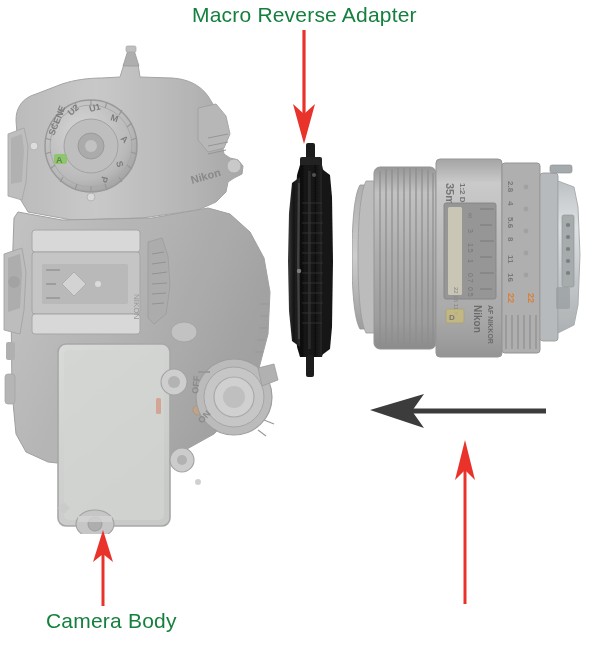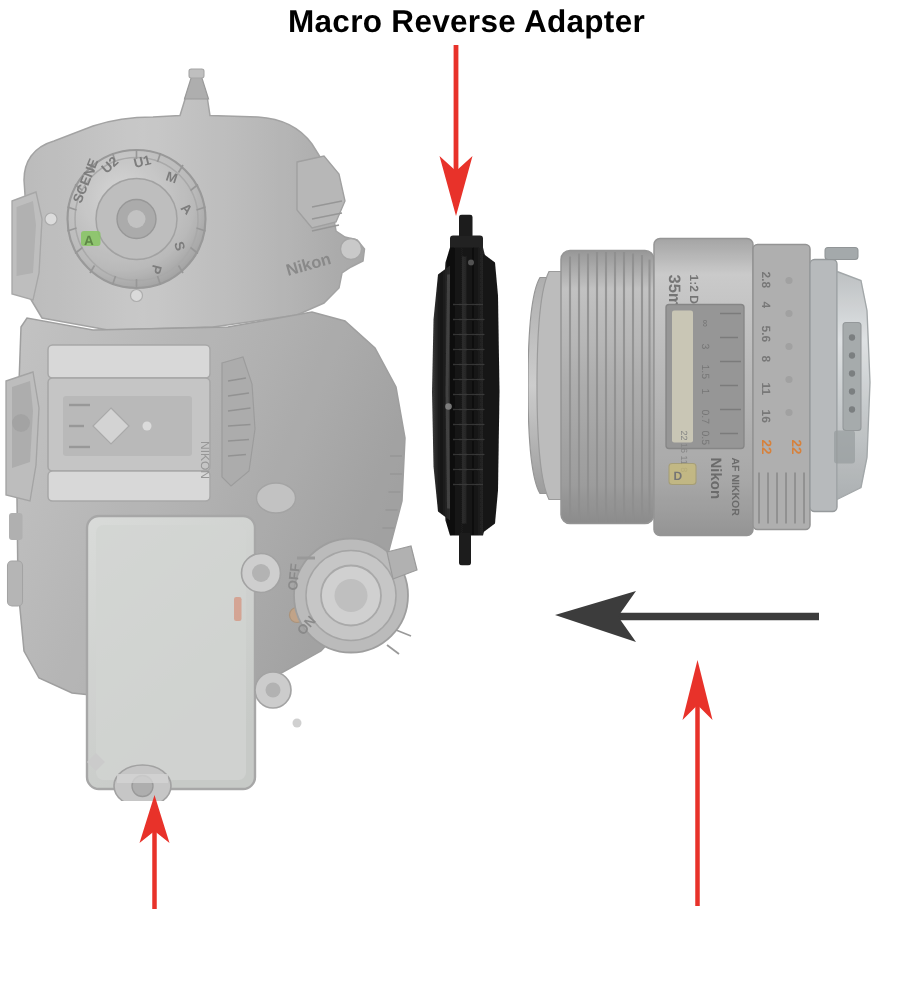--- a/index.html
+++ b/index.html
@@ -13,22 +13,22 @@
   }
   #stage {
     position: relative;
     width: 609px;
     height: 657px;
     background: #ffffff;
     overflow: hidden;
   }
   .label {
     position: absolute;
-    color: #000000;
-    font-weight: bold;
+    color: #15803d;
+    font-weight: normal;
     white-space: nowrap;
     letter-spacing: 0.2px;
     user-select: none;
   }
   #label-adapter {
     left: 192px;
     top: 3px;
     font-size: 21px;
   }
   #label-body {
@@ -458,15 +458,16 @@
     <path d="M19,4 L9,44 L19,34 L29,44 Z" fill="#e8322a"></path>
   </svg>
 
   <svg id="arrow-push" class="arrow-svg" width="180" height="38" viewBox="0 0 180 38" aria-hidden="true">
     <line x1="42" y1="19" x2="178" y2="19" stroke="#3c3c3c" stroke-width="5"></line>
     <path d="M2,18 L56,2 L44,19 L56,36 Z" fill="#3c3c3c"></path>
   </svg>
 
   <div id="label-adapter" class="label">Macro Reverse Adapter</div>
 
+  <div id="label-body" class="label">Camera Body</div>
 
 
 </div>
 
 </body></html>

